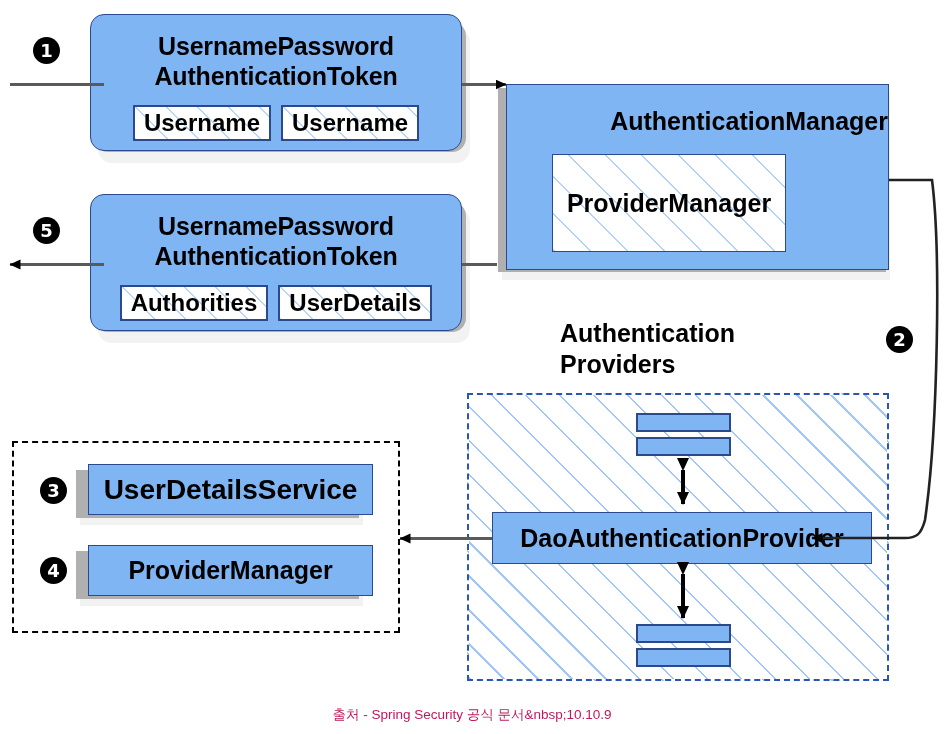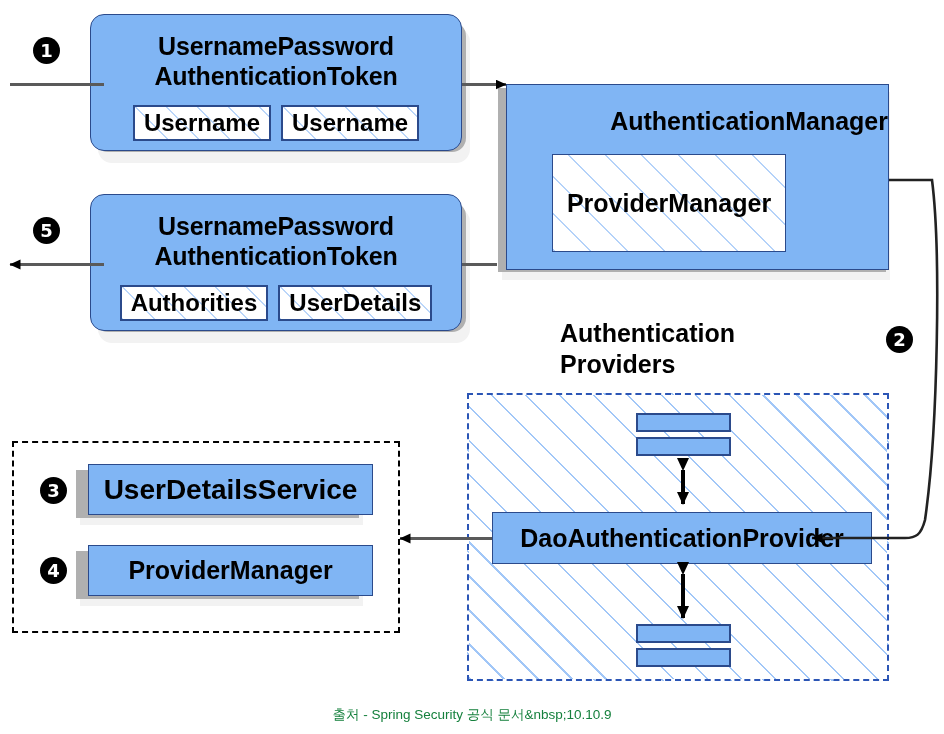--- a/index.html
+++ b/index.html
@@ -186,21 +186,21 @@
   }
 
   
   .caption {
     position: absolute;
     left: 0;
     right: 0;
     top: 706px;
     text-align: center;
     font-size: 13.5px;
-    color: #15803d;
+    color: #be185d;
     font-family: "Liberation Sans", sans-serif;
     z-index: 9;
   }
 </style>
 </head>
 <body>
 
 <div id="stage">
 
   <svg id="wires" viewBox="0 0 944 734">

